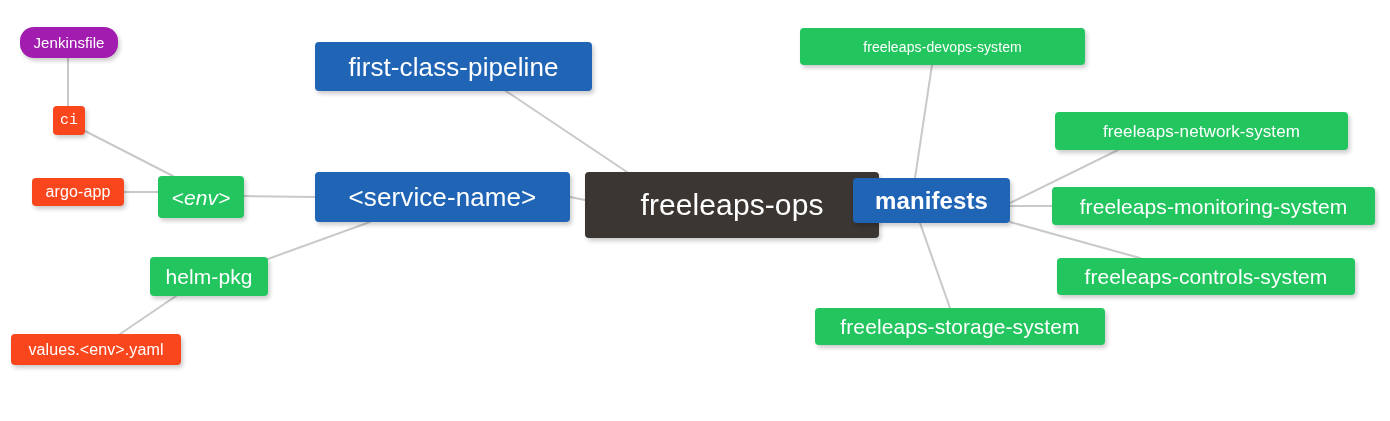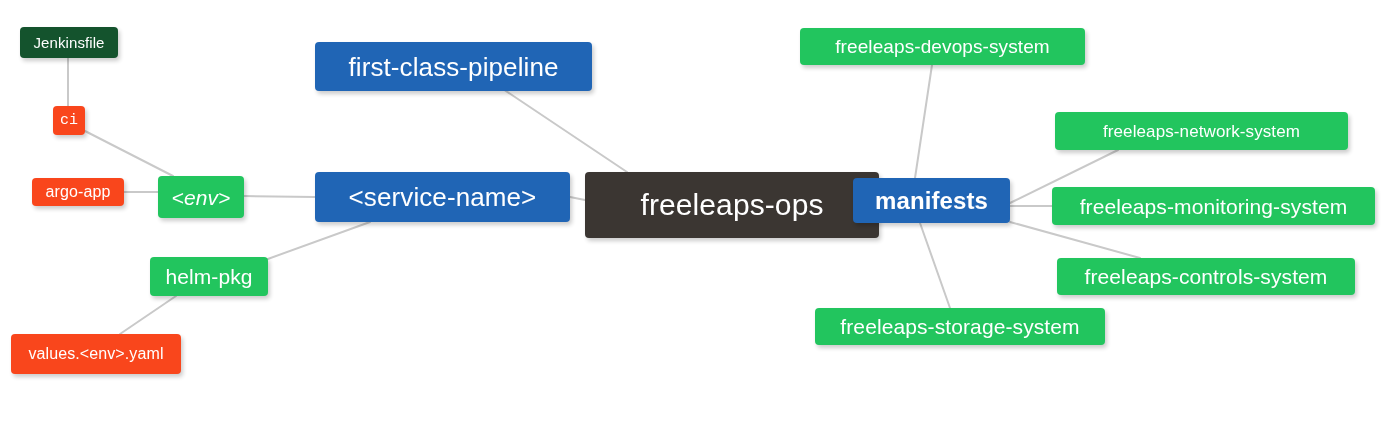--- a/index.html
+++ b/index.html
@@ -56,21 +56,22 @@
   .node-root {
     background: #3b3632;
   }
   .node-blue {
     background: #2065b5;
   }
   .node-green {
     background: #22c55e;
   }
   .node-orange {
-    background: #14532d;
+    background: #a21caf;
+    border-radius: 14px;
   }
   .node-red {
     background: #f9461c;
   }
 </style>
 </head>
 <body>
 
 <div id="mindmap-canvas">
   <svg id="edge-layer" viewBox="0 0 1390 421">
@@ -101,33 +102,33 @@
       </div>
       <div class="node node-blue" style="left: 853px; top: 178px; width: 157px; height: 45px; font-size: 24px; font-weight: bold;">
         <span class="node-label">manifests</span>
       </div>
       <div class="node node-green" style="left: 158px; top: 176px; width: 86px; height: 42px; font-size: 21px; font-style: italic;">
         <span class="node-label">&lt;env&gt;</span>
       </div>
       <div class="node node-green" style="left: 150px; top: 257px; width: 118px; height: 39px; font-size: 21px;">
         <span class="node-label">helm-pkg</span>
       </div>
-      <div class="node node-red" style="left: 11px; top: 334px; width: 170px; height: 40px; font-size: 16px;">
+      <div class="node node-red" style="left: 11px; top: 334px; width: 170px; height: 31px; font-size: 16px;">
         <span class="node-label">values.&lt;env&gt;.yaml</span>
       </div>
       <div class="node node-red" style="left: 32px; top: 178px; width: 92px; height: 28px; font-size: 16px;">
         <span class="node-label">argo-app</span>
       </div>
       <div class="node node-red" style="left: 53px; top: 106px; width: 32px; height: 29px; font-size: 15px; font-family: Liberation Mono, monospace;">
         <span class="node-label">ci</span>
       </div>
       <div class="node node-orange" style="left: 20px; top: 27px; width: 98px; height: 31px; font-size: 15px;">
         <span class="node-label">Jenkinsfile</span>
       </div>
-      <div class="node node-green" style="left: 800px; top: 28px; width: 285px; height: 37px; font-size: 19px;">
+      <div class="node node-green" style="left: 800px; top: 28px; width: 285px; height: 37px; font-size: 14px;">
         <span class="node-label">freeleaps-devops-system</span>
       </div>
       <div class="node node-green" style="left: 1055px; top: 112px; width: 293px; height: 38px; font-size: 17px;">
         <span class="node-label">freeleaps-network-system</span>
       </div>
       <div class="node node-green" style="left: 1052px; top: 187px; width: 323px; height: 38px; font-size: 21px;">
         <span class="node-label">freeleaps-monitoring-system</span>
       </div>
       <div class="node node-green" style="left: 1057px; top: 258px; width: 298px; height: 37px; font-size: 21px;">
         <span class="node-label">freeleaps-controls-system</span>

